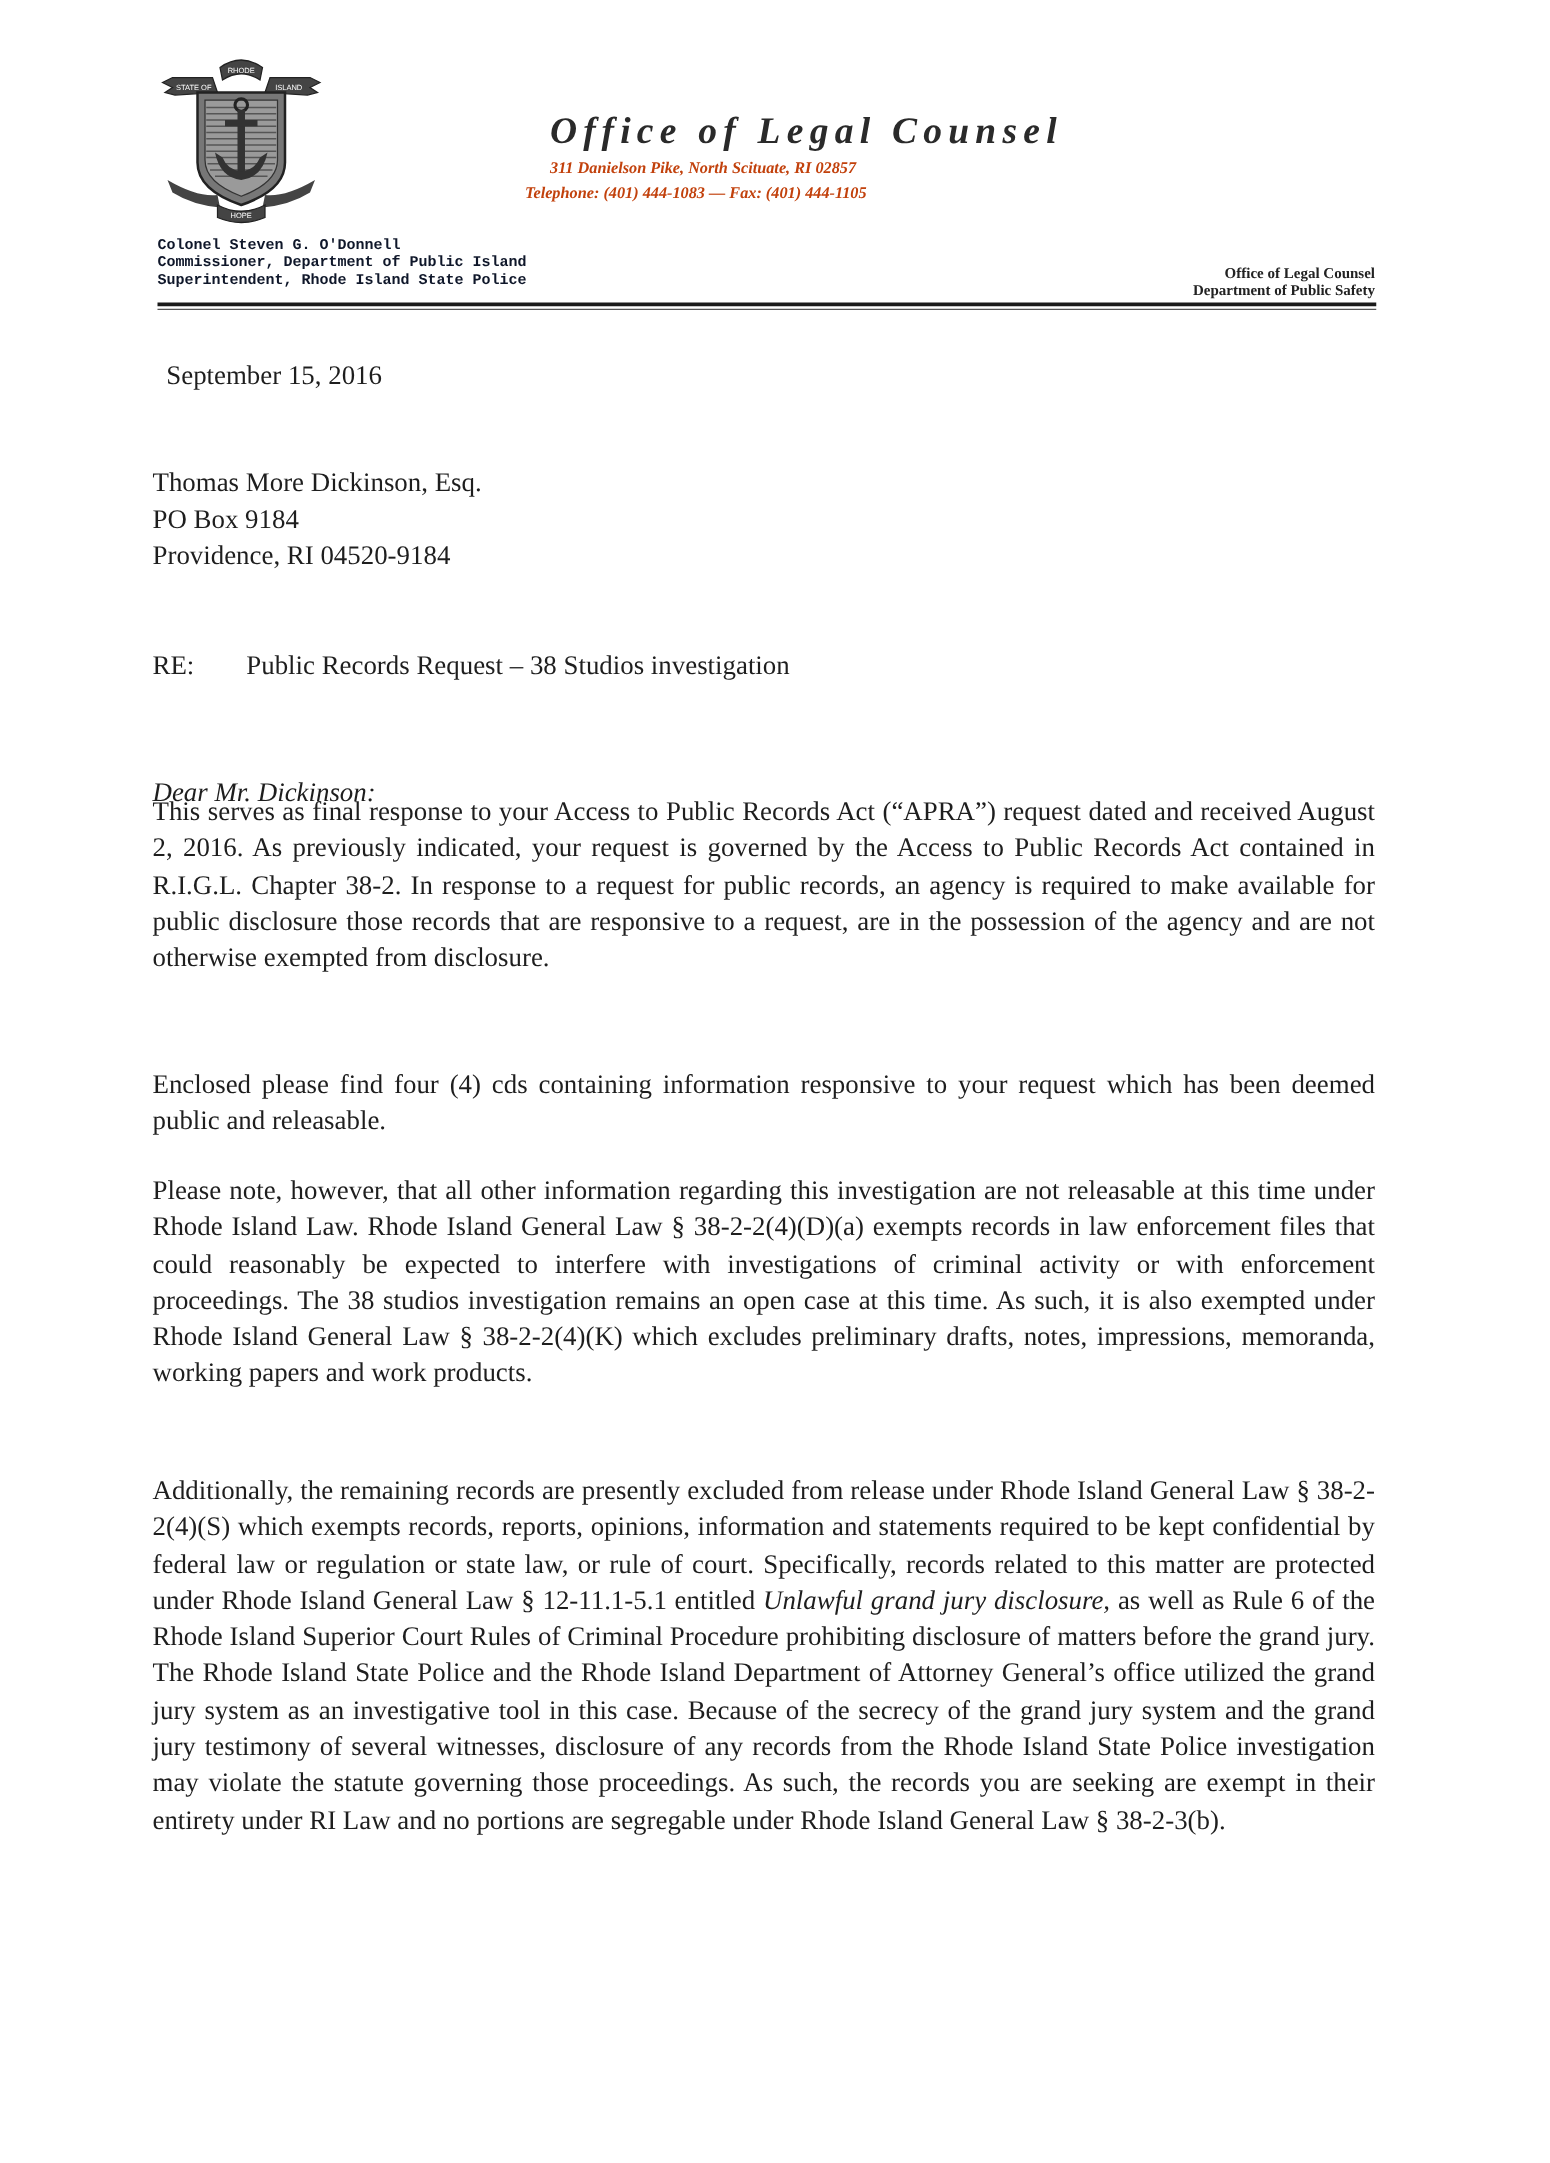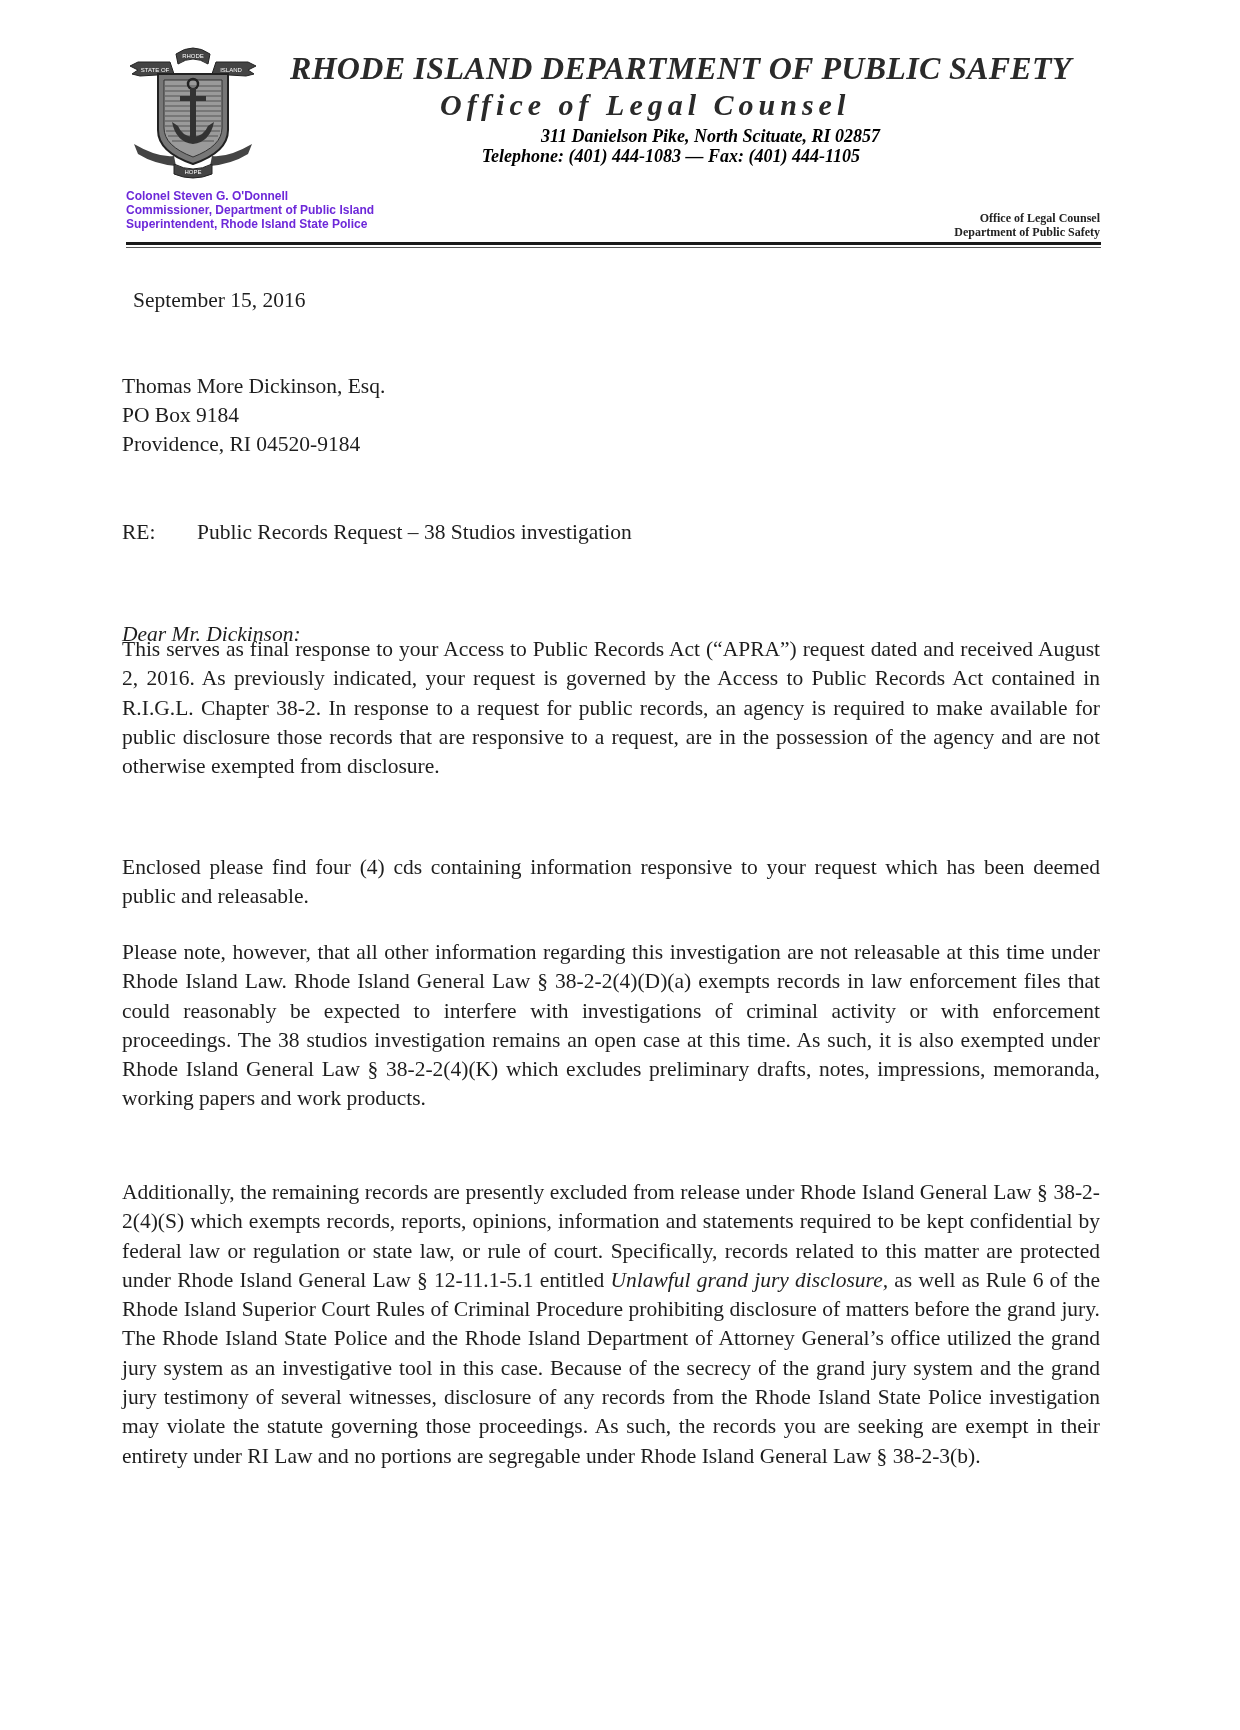--- a/index.html
+++ b/index.html
@@ -17,30 +17,30 @@
       position: absolute; left: 290px; top: 50px; width: 800px;
       font-family: "Liberation Serif", serif; font-weight: bold; font-style: italic;
       font-size: 32px; color: #2a2a2a; letter-spacing: 0.3px; white-space: nowrap;
     }
     .lh-office {
       position: absolute; left: 440px; top: 88px; width: 480px;
       font-family: "Liberation Serif", serif; font-weight: bold; font-style: italic;
       font-size: 30px; letter-spacing: 5px; color: #2a2a2a; white-space: nowrap;
     }
     .lh-address, .lh-phone {
-      position: absolute; left: 440px; width: 440px; text-align: right;
+      position: absolute; left: 440px; width: 440px; text-align: left;
       font-family: "Liberation Serif", serif; font-weight: bold; font-style: italic;
-      font-size: 18px; color: #000000; white-space: nowrap;
+      font-size: 13px; color: #c2410c; white-space: nowrap;
     }
     .lh-address { top: 126px; left: 440px; }
     .lh-phone { top: 146px; left: 420px; }
     .lh-left {
       position: absolute; left: 126px; top: 189px;
-      font-family: Liberation Sans, sans-serif; font-weight: bold;
-      font-size: 12px; line-height: 14px; color: #6d28d9;
+      font-family: Liberation Mono, monospace; font-weight: bold;
+      font-size: 12px; line-height: 14px; color: #0f172a;
     }
     .lh-right {
       position: absolute; right: 140px; top: 211px; text-align: right;
       font-family: "Liberation Serif", serif; font-weight: bold;
       font-size: 12px; line-height: 14px; color: #222;
     }
     .rule-thick { position: absolute; left: 126px; top: 242px; width: 975px; height: 3px; background: #1a1a1a; }
     .rule-thin { position: absolute; left: 126px; top: 247px; width: 975px; height: 1px; background: #555; }
 
     .letter {
@@ -99,21 +99,20 @@
     <rect x="52" y="56" width="26" height="5" fill="#333"></rect>
     <path d="M44 82 Q48 102 65 104 Q82 102 86 82 L80 86 Q76 96 65 97 Q54 96 50 86 Z" fill="#333"></path>
 
     <path d="M6 104 Q30 118 46 116 L48 126 Q26 124 10 114 Z" fill="#444"></path>
     <path d="M124 104 Q100 118 84 116 L82 126 Q104 124 120 114 Z" fill="#444"></path>
 
     <path d="M46 124 Q65 134 84 124 L84 134 Q65 142 46 134 Z" fill="#444" stroke="#222" stroke-width="1"></path>
     <text x="65" y="134" font-size="6" fill="#fff" text-anchor="middle" font-family="Liberation Sans, sans-serif">HOPE</text>
   </svg>
 
-  <div class="lh-title">RHODE ISLAND DEPARTMENT OF PUBLIC SAFETY</div>
   <div class="lh-office">Office of Legal Counsel</div>
   <div class="lh-address">311 Danielson Pike, North Scituate, RI  02857</div>
   <div class="lh-phone">Telephone: (401) 444-1083 — Fax:  (401) 444-1105</div>
 
   <div class="lh-left">
     <div>Colonel Steven G. O'Donnell</div>
     <div>Commissioner, Department of Public Island</div>
     <div>Superintendent, Rhode Island State Police</div>
   </div>
   <div class="lh-right">

